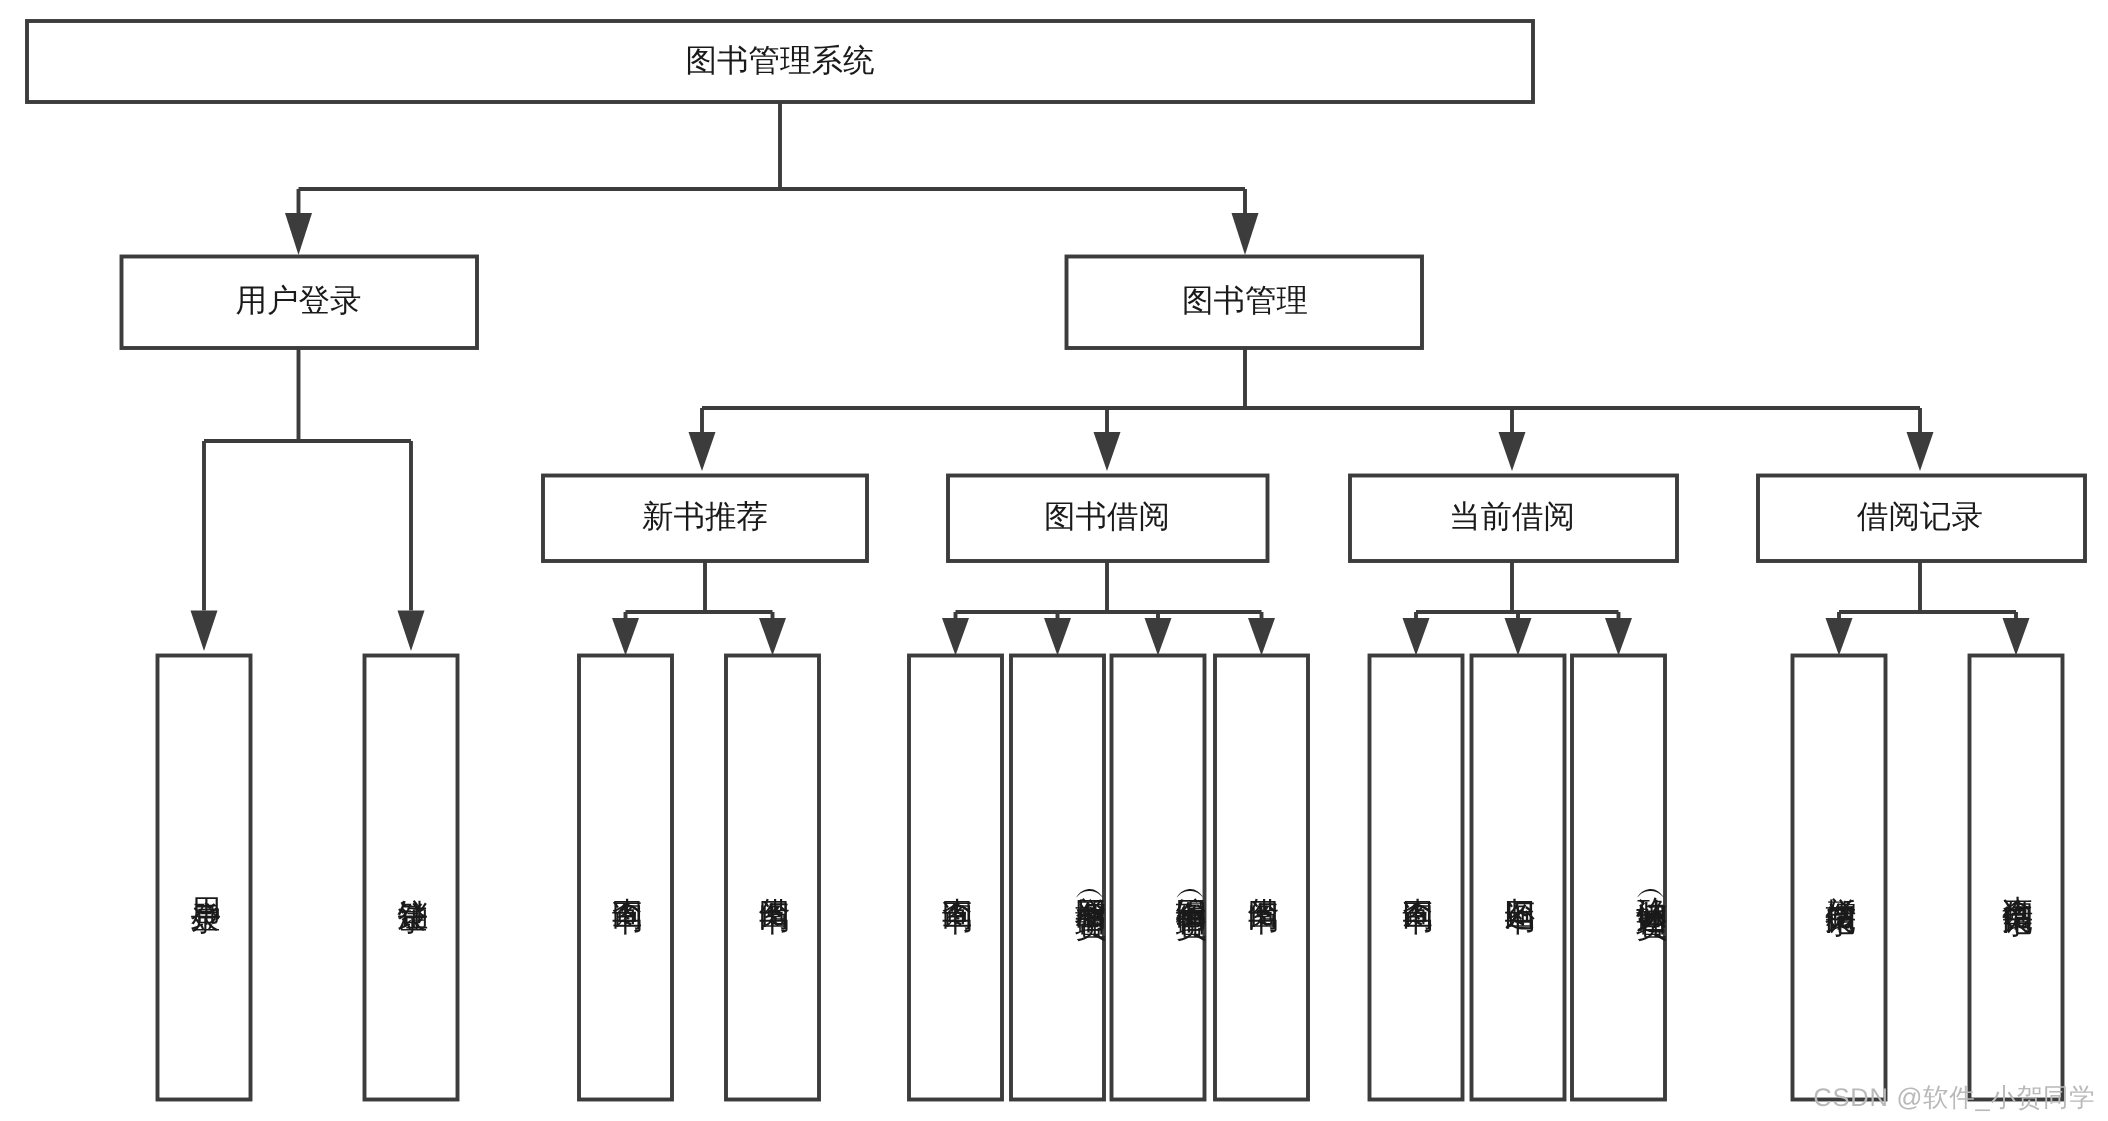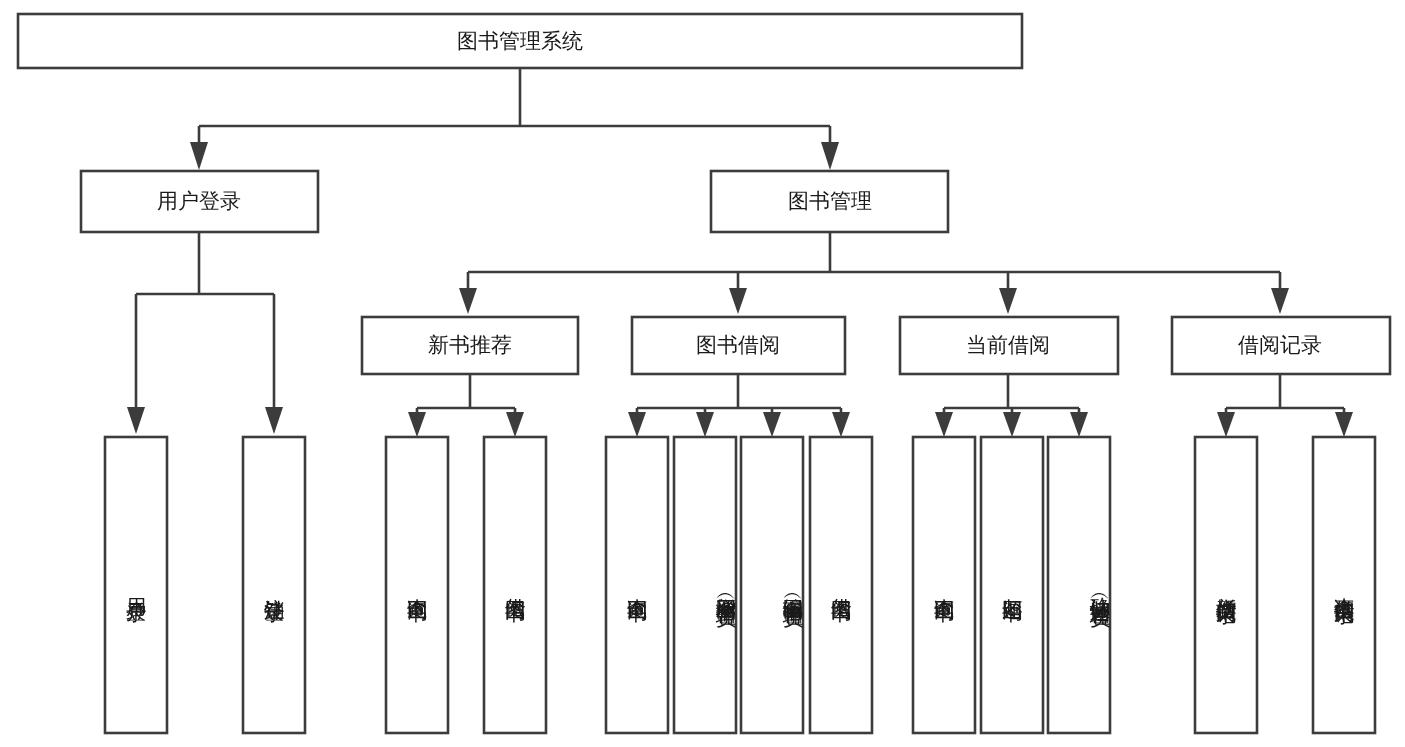--- a/index.html
+++ b/index.html
@@ -220,14 +220,15 @@
   <div class="leaf-label" style="left:741px; top:443px; width:62px; height:290px;">编辑图书（管理员）</div>
   <div class="leaf-label centered" style="left:810px; top:437px; width:62px; height:296px;">借阅图书</div>
 
   <div class="leaf-label centered" style="left:913px; top:437px; width:62px; height:296px;">查询图书</div>
   <div class="leaf-label centered" style="left:981px; top:437px; width:62px; height:296px;">归还图书</div>
   <div class="leaf-label" style="left:1048px; top:443px; width:62px; height:290px;">确认归还（管理员）</div>
 
   <div class="leaf-label centered" style="left:1195px; top:437px; width:62px; height:296px;">新增借阅记录</div>
   <div class="leaf-label centered" style="left:1313px; top:437px; width:62px; height:296px;">查询借阅记录</div>
 
+  <div class="watermark">CSDN @软件_小贺同学</div>
 
 </div>
 
 </body></html>

